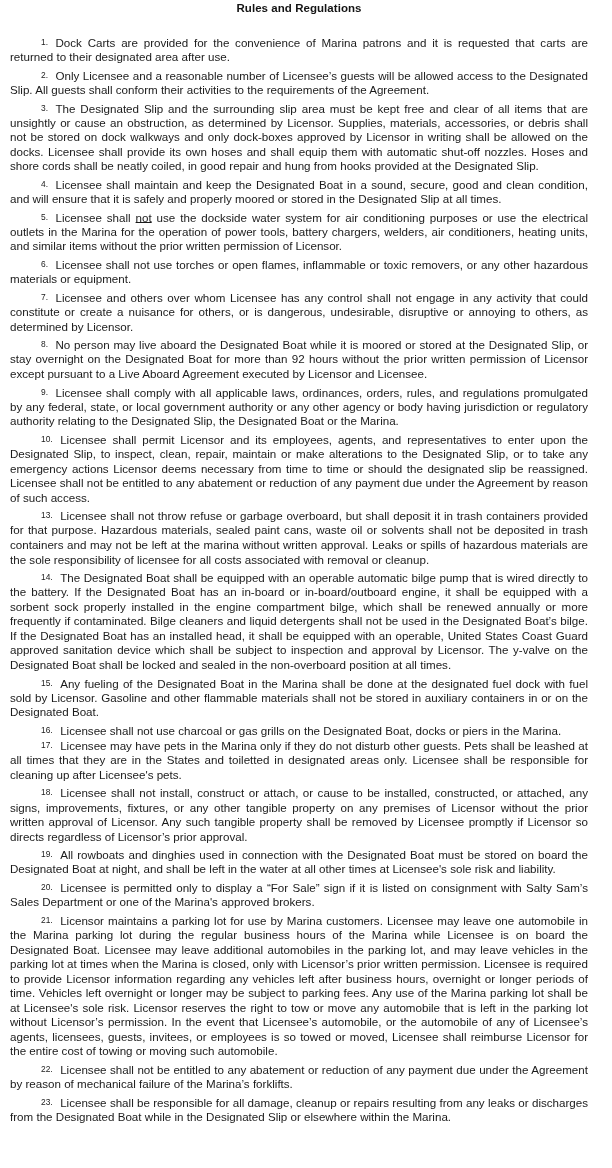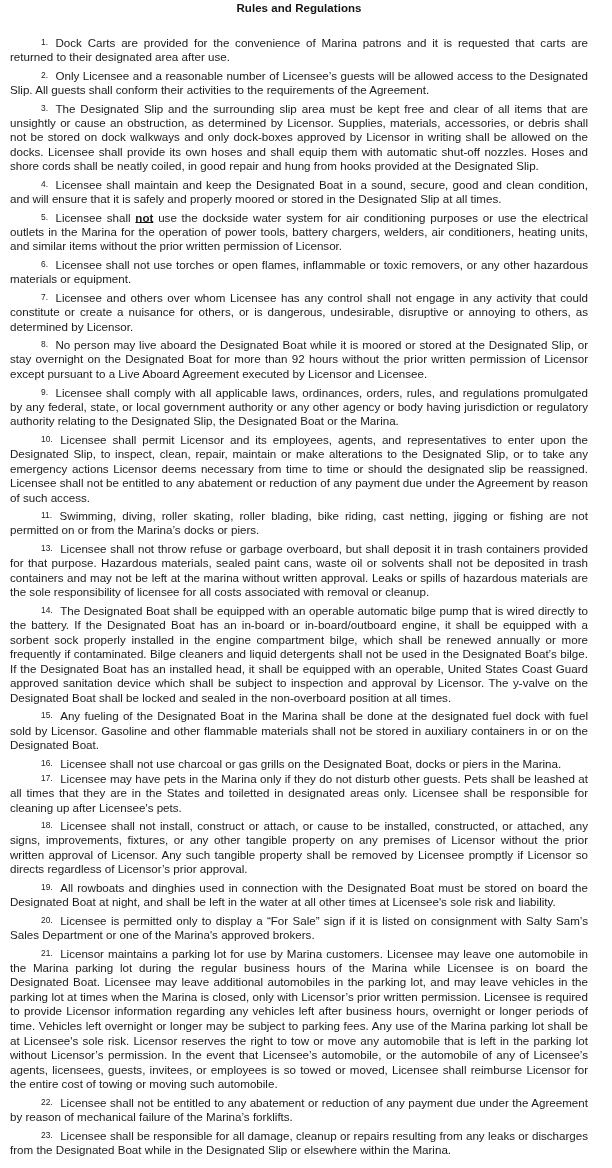--- a/index.html
+++ b/index.html
@@ -61,42 +61,40 @@
     vertical-align: 1.6px;
     margin-left: 31px;
     color: #1a1a1a;
   }
   .rule-gap {
     display: inline-block;
     width: 7.5px;
   }
   .u {
     text-decoration: underline;
-    font-weight: bold;
   }
 </style>
 </head>
 <body>
 
 <div class="page">
 
   <div class="doc-title">Rules and Regulations</div>
 
   <ol class="rules-list">
       <li class="rule"><span class="rule-num">1.</span><span class="rule-gap"></span><span>Dock Carts are provided for the convenience of Marina patrons and it is requested that carts are returned to their designated area after use.</span></li>
       <li class="rule"><span class="rule-num">2.</span><span class="rule-gap"></span><span>Only Licensee and a reasonable number of Licensee’s guests will be allowed access to the Designated Slip.  All guests shall conform their activities to the requirements of the Agreement.</span></li>
       <li class="rule"><span class="rule-num">3.</span><span class="rule-gap"></span><span>The Designated Slip and the surrounding slip area must be kept free and clear of all items that are unsightly or cause an obstruction, as determined by Licensor. Supplies, materials, accessories, or debris shall not be stored on dock walkways and only dock-boxes approved by Licensor in writing shall be allowed on the docks.  Licensee shall provide its own hoses and shall equip them with automatic shut-off nozzles.  Hoses and shore cords shall be neatly coiled, in good repair and hung from hooks provided at the Designated Slip.</span></li>
       <li class="rule"><span class="rule-num">4.</span><span class="rule-gap"></span><span>Licensee shall maintain and keep the Designated Boat in a sound, secure, good and clean condition, and will ensure that it is safely and properly moored or stored in the Designated Slip at all times.</span></li>
       <li class="rule"><span class="rule-num">5.</span><span class="rule-gap"></span><span>Licensee shall </span><span class="u">not</span><span> use the dockside water system for air conditioning purposes or use the electrical outlets in the Marina for the operation of power tools, battery chargers, welders, air conditioners, heating units, and similar items without the prior written permission of Licensor.</span></li>
       <li class="rule"><span class="rule-num">6.</span><span class="rule-gap"></span><span>Licensee shall not use torches or open flames, inflammable or toxic removers, or any other hazardous materials or equipment.</span></li>
       <li class="rule"><span class="rule-num">7.</span><span class="rule-gap"></span><span>Licensee and others over whom Licensee has any control shall not engage in any activity that could constitute or create a nuisance for others, or is dangerous, undesirable, disruptive or annoying to others, as determined by Licensor.</span></li>
       <li class="rule"><span class="rule-num">8.</span><span class="rule-gap"></span><span>No person may live aboard the Designated Boat while it is moored or stored at the Designated Slip, or stay overnight on the Designated Boat for more than 92 hours without the prior written permission of Licensor except pursuant to a Live Aboard Agreement executed by Licensor and Licensee.</span></li>
       <li class="rule"><span class="rule-num">9.</span><span class="rule-gap"></span><span>Licensee shall comply with all applicable laws, ordinances, orders, rules, and regulations promulgated by any federal, state, or local government authority or any other agency or body having jurisdiction or regulatory authority relating to the Designated Slip, the Designated Boat or the Marina.</span></li>
       <li class="rule"><span class="rule-num">10.</span><span class="rule-gap"></span><span>Licensee shall permit Licensor and its employees, agents, and representatives to enter upon the Designated Slip, to inspect, clean, repair, maintain or make alterations to the Designated Slip, or to take any emergency actions Licensor deems necessary from time to time or should the designated slip be reassigned.  Licensee shall not be entitled to any abatement or reduction of any payment due under the Agreement by reason of such access.</span></li>
-      <li class="rule"><span class="rule-num">11.</span><span class="rule-gap"></span><span>Swimming, diving, roller skating, roller blading, bike riding, cast netting, jigging or fishing are not permitted on or from the Marina’s docks or piers.</span></li>
       <li class="rule"><span class="rule-num">13.</span><span class="rule-gap"></span><span>Licensee shall not throw refuse or garbage overboard, but shall deposit it in trash containers provided for that purpose.  Hazardous materials, sealed paint cans, waste oil or solvents shall not be deposited in trash containers and may not be left at the marina without written approval.  Leaks or spills of hazardous materials are the sole responsibility of licensee for all costs associated with removal or cleanup.</span></li>
       <li class="rule"><span class="rule-num">14.</span><span class="rule-gap"></span><span>The Designated Boat shall be equipped with an operable automatic bilge pump that is wired directly to the battery.  If the Designated Boat has an in-board or in-board/outboard engine, it shall be equipped with a sorbent sock properly installed in the engine compartment bilge, which shall be renewed annually or more frequently if contaminated.  Bilge cleaners and liquid detergents shall not be used in the Designated Boat’s bilge.  If the Designated Boat has an installed head, it shall be equipped with an operable, United States Coast Guard approved sanitation device which shall be subject to inspection and approval by Licensor.  The y-valve on the Designated Boat shall be locked and sealed in the non-overboard position at all times.</span></li>
       <li class="rule"><span class="rule-num">15.</span><span class="rule-gap"></span><span>Any fueling of the Designated Boat in the Marina shall be done at the designated fuel dock with fuel sold by Licensor.  Gasoline and other flammable materials shall not be stored in auxiliary containers in or on the Designated Boat.</span></li>
       <li class="rule tight-after"><span class="rule-num">16.</span><span class="rule-gap"></span><span>Licensee shall not use charcoal or gas grills on the Designated Boat, docks or piers in the Marina.</span></li>
       <li class="rule"><span class="rule-num">17.</span><span class="rule-gap"></span><span>Licensee may have pets in the Marina only if they do not disturb other guests.  Pets shall be leashed at all times that they are in the States and toiletted in designated areas only.  Licensee shall be responsible for cleaning up after Licensee's pets.</span></li>
       <li class="rule"><span class="rule-num">18.</span><span class="rule-gap"></span><span>Licensee shall not install, construct or attach, or cause to be installed, constructed, or attached, any signs, improvements, fixtures, or any other tangible property on any premises of Licensor without the prior written approval of Licensor.  Any such tangible property shall be removed by Licensee promptly if Licensor so directs regardless of Licensor’s prior approval.</span></li>
       <li class="rule"><span class="rule-num">19.</span><span class="rule-gap"></span><span>All rowboats and dinghies used in connection with the Designated Boat must be stored on board the Designated Boat at night, and shall be left in the water at all other times at Licensee's sole risk and liability.</span></li>
       <li class="rule"><span class="rule-num">20.</span><span class="rule-gap"></span><span>Licensee is permitted only to display a “For Sale” sign if it is listed on consignment with Salty Sam’s Sales Department or one of the Marina's approved brokers.</span></li>
       <li class="rule"><span class="rule-num">21.</span><span class="rule-gap"></span><span>Licensor maintains a parking lot for use by Marina customers.  Licensee may leave one automobile in the Marina parking lot during the regular business hours of the Marina while Licensee is on board the Designated Boat.  Licensee may leave additional automobiles in the parking lot, and may leave vehicles in the parking lot at times when the Marina is closed, only with Licensor’s prior written permission.  Licensee is required to provide Licensor information regarding any vehicles left after business hours, overnight or longer periods of time.  Vehicles left overnight or longer may be subject to parking fees.  Any use of the Marina parking lot shall be at Licensee's sole risk.  Licensor reserves the right to tow or move any automobile that is left in the parking lot without Licensor’s permission.  In the event that Licensee’s automobile, or the automobile of any of Licensee’s agents, licensees, guests, invitees, or employees is so towed or moved, Licensee shall reimburse Licensor for the entire cost of towing or moving such automobile.</span></li>
       <li class="rule"><span class="rule-num">22.</span><span class="rule-gap"></span><span>Licensee shall not be entitled to any abatement or reduction of any payment due under the Agreement by reason of mechanical failure of the Marina’s forklifts.</span></li>

